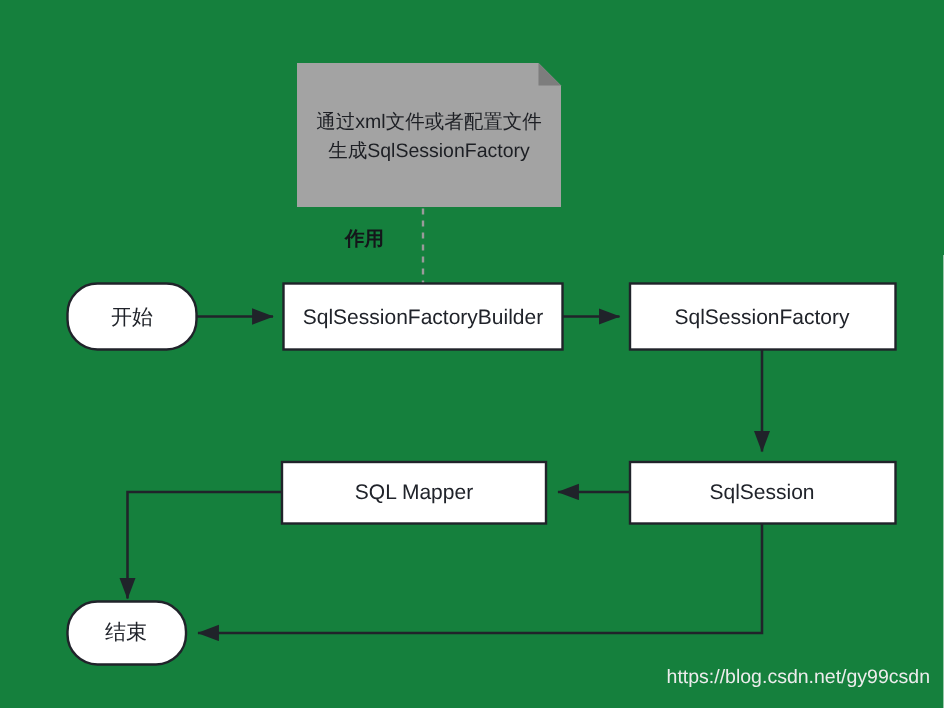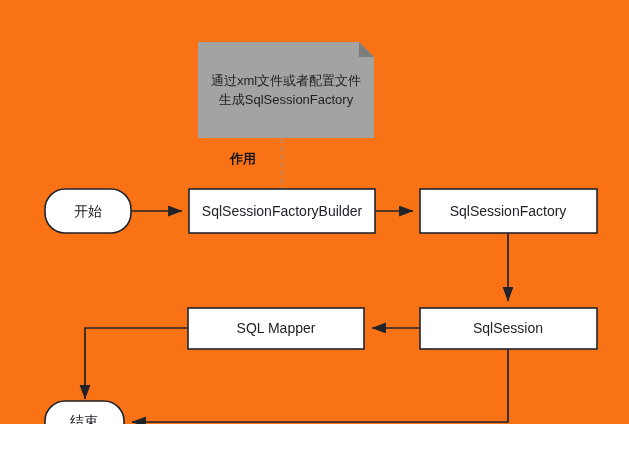--- a/index.html
+++ b/index.html
@@ -6,22 +6,22 @@
     margin: 0;
     padding: 0;
     background: #ffffff;
   }
   body {
     font-family: "Liberation Sans", "DejaVu Sans", sans-serif;
   }
   #canvas {
     position: relative;
     width: 629px;
-    height: 424px;
-    background: #f97316;
+    height: 472px;
+    background: #15803d;
     overflow: hidden;
   }
   #diagram-svg {
     position: absolute;
     left: 0;
     top: 0;
     width: 629px;
     height: 472px;
   }
   .node-text {

